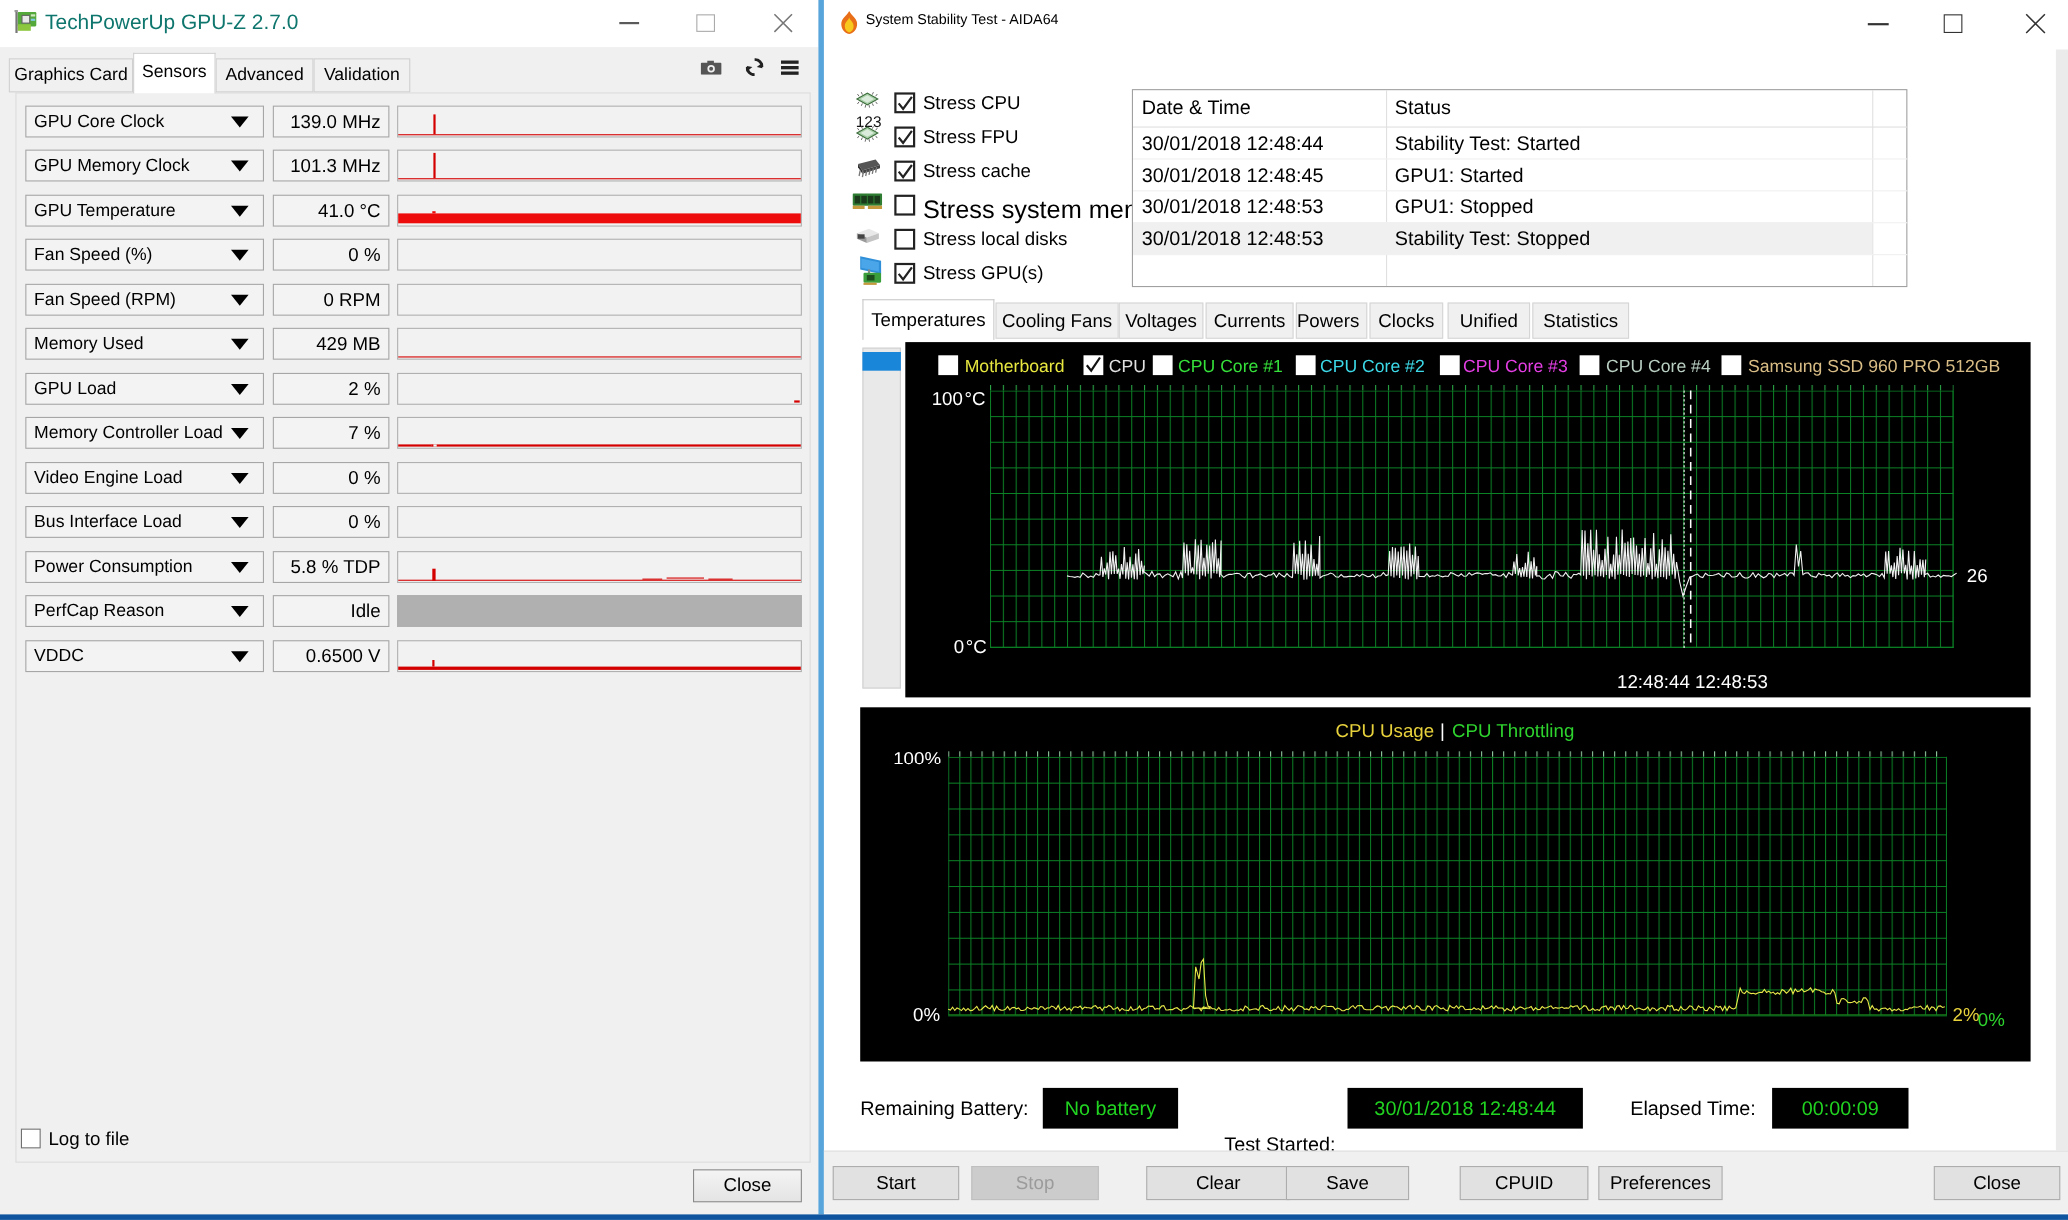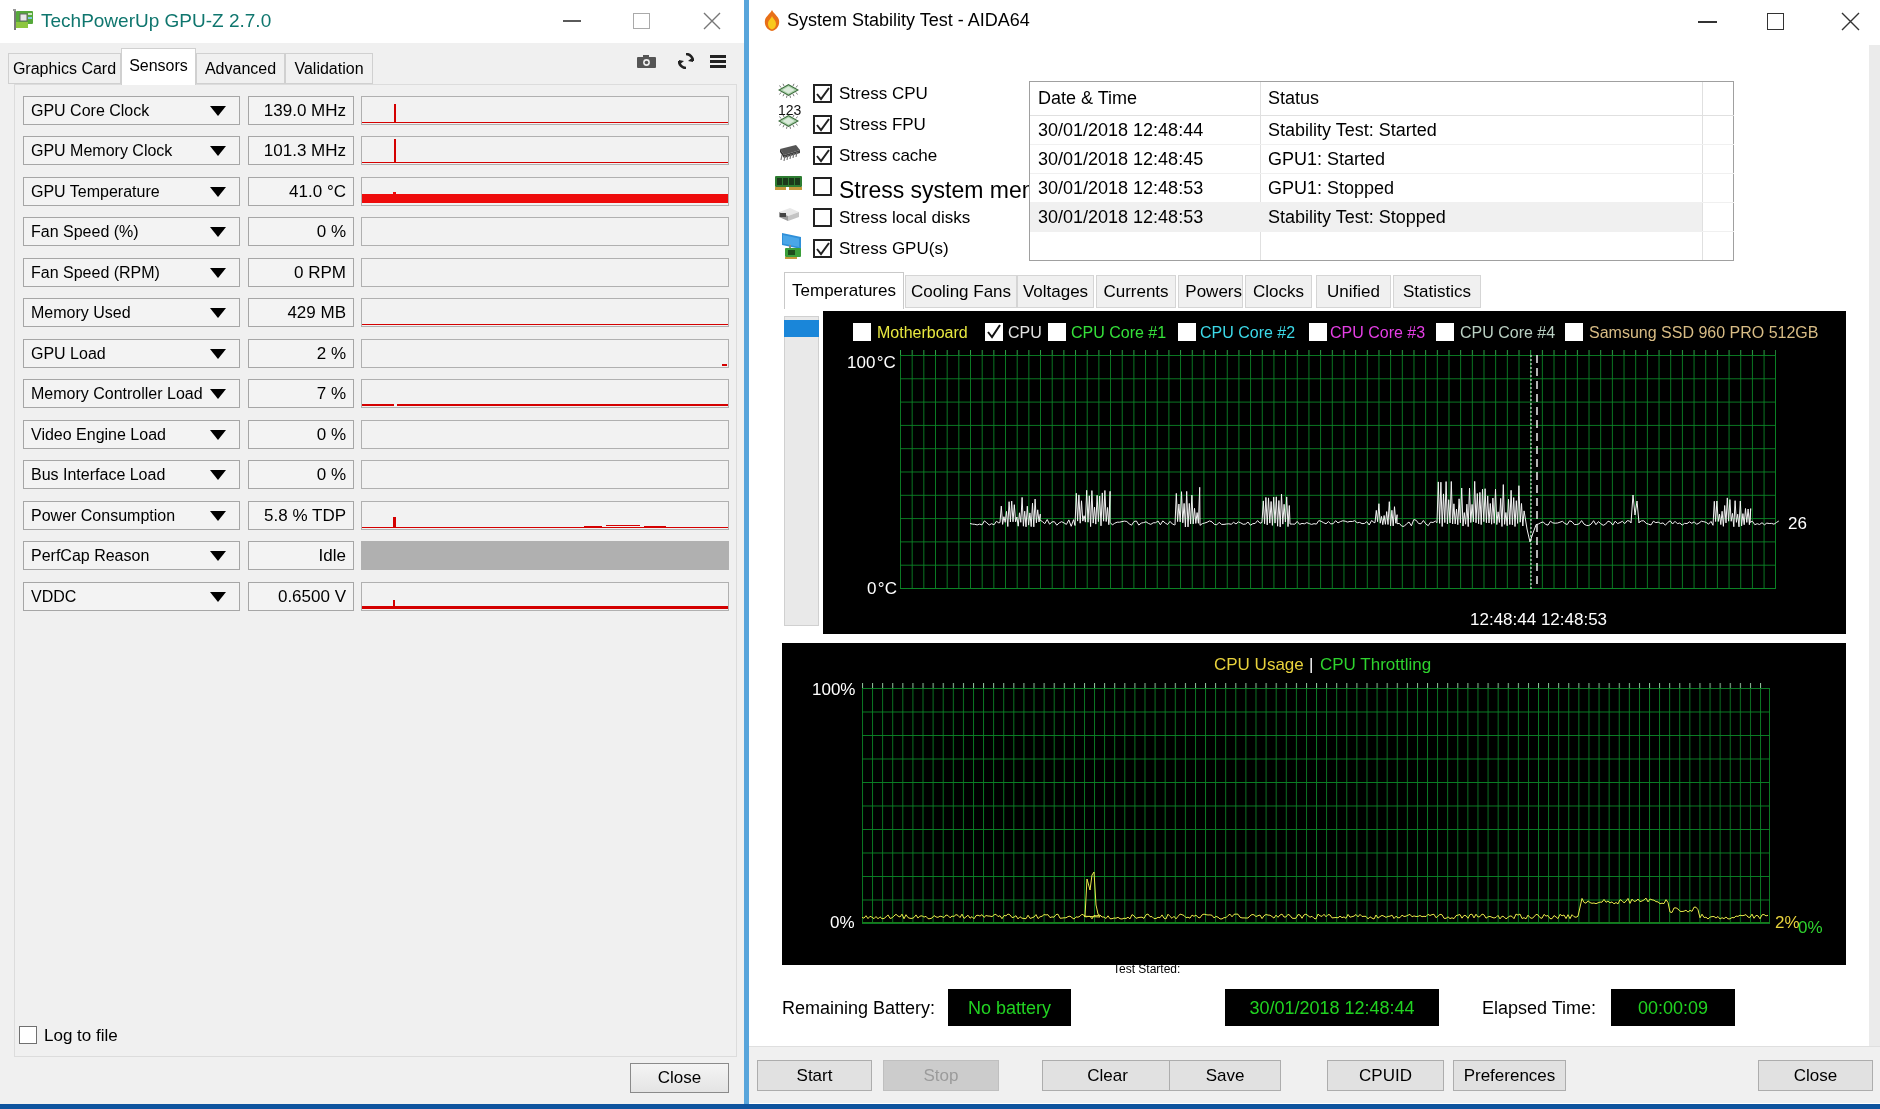--- a/index.html
+++ b/index.html
@@ -155,21 +155,21 @@
 
   <div class="abs" style="left:630px;top:1063px;width:99px;height:30px;background:linear-gradient(#f4f4f4,#e4e4e4);border:1px solid #8a8a8a;font-size:17px;line-height:28px;text-align:center">Close</div>
 </div>
 
 <div id="aida" class="abs">
 
   <svg class="abs" style="left:13px;top:10px" width="20" height="22" viewBox="0 0 20 22">
     <path d="M10 0 C8 4 4 6 3 10 C2 15 5 20 10 21 C15 20 18 15 17 10 C16 6 12 4 10 0 Z" fill="#e86f17"></path>
     <path d="M10 6 C9 9 6 10 6 14 C6 17 8 19 10 19.5 C12 19 14 17 14 14 C14 10 11 9 10 6 Z" fill="#f8c81c"></path>
   </svg>
-  <div class="abs" style="left:38px;top:10px;font-size:18px;color:#000">System Stability Test - AIDA64</div>
+  <div class="abs" style="left:38px;top:10px;font-size:13px;color:#000">System Stability Test - AIDA64</div>
   <div class="abs" style="left:949px;top:21px;width:19px;height:2px;background:#333"></div>
   <div class="abs" style="left:1018px;top:13px;width:17px;height:17px;border:1px solid #333"></div>
   <svg class="abs" style="left:1092px;top:12px" width="19" height="19" viewBox="0 0 19 19">
     <path d="M1 1 L18 18 M18 1 L1 18" stroke="#333" stroke-width="1.4" fill="none"></path>
   </svg>
 
   <svg class="abs" style="left:26px;top:82px" width="27" height="17" viewBox="0 0 27 17">
     <path d="M13.5 2 L24 8 L13.5 14 L3 8 Z" fill="#3a6b3a"></path>
     <path d="M13.5 3.2 L22 8 L13.5 12.8 L5 8 Z" fill="#a8cfa8"></path>
     <path d="M13.5 4.6 L19.5 8 L13.5 11.4 L7.5 8 Z" fill="#dcecdc"></path>
@@ -262,21 +262,21 @@
     <div class="abs" style="left:8px;top:96px;font-size:18px">30/01/2018 12:48:53</div>
     <div class="abs" style="left:238px;top:96px;font-size:18px">GPU1: Stopped</div>
     <div class="abs" style="left:8px;top:125px;font-size:18px">30/01/2018 12:48:53</div>
     <div class="abs" style="left:238px;top:125px;font-size:18px">Stability Test: Stopped</div>
   </div>
 
   <div class="abs" style="left:35px;top:272px;width:120px;height:37px;background:#fff;border:1px solid #c9c9c9;border-bottom:none;font-size:17px;text-align:center;line-height:35px;z-index:2">Temperatures</div>
   <div class="abs" style="left:156px;top:275px;width:112px;height:33px;background:#f0f0f0;border:1px solid #d5d5d5;font-size:17px;text-align:center;line-height:31px">Cooling Fans</div>
   <div class="abs" style="left:268px;top:275px;width:77px;height:33px;background:#f0f0f0;border:1px solid #d5d5d5;font-size:17px;text-align:center;line-height:31px">Voltages</div>
   <div class="abs" style="left:347px;top:275px;width:80px;height:33px;background:#f0f0f0;border:1px solid #d5d5d5;font-size:17px;text-align:center;line-height:31px">Currents</div>
-  <div class="abs" style="left:429px;top:275px;width:65px;height:33px;background:#f0f0f0;border:1px solid #d5d5d5;font-size:17px;text-align:right;line-height:31px">Powers</div>
+  <div class="abs" style="left:429px;top:275px;width:65px;height:33px;background:#f0f0f0;border:1px solid #d5d5d5;font-size:17px;text-align:left;line-height:31px">Powers</div>
   <div class="abs" style="left:496px;top:275px;width:67px;height:33px;background:#f0f0f0;border:1px solid #d5d5d5;font-size:17px;text-align:center;line-height:31px">Clocks</div>
   <div class="abs" style="left:567px;top:275px;width:75px;height:33px;background:#f0f0f0;border:1px solid #d5d5d5;font-size:17px;text-align:center;line-height:31px">Unified</div>
   <div class="abs" style="left:644px;top:275px;width:88px;height:33px;background:#f0f0f0;border:1px solid #d5d5d5;font-size:17px;text-align:center;line-height:31px">Statistics</div>
 
   <div class="abs" style="left:35px;top:316px;width:35px;height:310px;background:#e9e9e9;border:1px solid #d0d0d0"></div>
   <div class="abs" style="left:35px;top:320px;width:35px;height:17px;background:#1a86d9"></div>
 
   <div class="blackbox" style="left:74px;top:311px;width:1023px;height:323px"></div>
   <svg class="abs" style="left:74px;top:311px" width="1023" height="323" viewBox="0 0 1023 323">
       <g transform="translate(2,0)">
@@ -346,21 +346,21 @@
     <text x="981" y="285" font-size="17" fill="#e8d23c" font-family="Liberation Sans">2%</text>
     <text x="1004" y="290" font-size="17" fill="#2ed32e" font-family="Liberation Sans">0%</text>
       </g>
   </svg>
 
   <div class="abs" style="left:1120px;top:45px;width:11px;height:1001px;background:#ebebeb"></div>
 
   <div class="abs" style="left:33px;top:998px;font-size:18px">Remaining Battery:</div>
   <div class="blackbox" style="left:199px;top:989px;width:123px;height:37px"></div>
   <div class="abs" style="left:199px;top:998px;width:123px;text-align:center;font-size:18px;color:#21d321">No battery</div>
-  <div class="abs" style="left:364px;top:962px;font-size:12px">Test Started:</div>
+  <div class="abs" style="left:364px;top:1030px;font-size:18px">Test Started:</div>
   <div class="blackbox" style="left:476px;top:989px;width:214px;height:37px"></div>
   <div class="abs" style="left:476px;top:998px;width:214px;text-align:center;font-size:18px;color:#21d321">30/01/2018 12:48:44</div>
   <div class="abs" style="left:733px;top:998px;font-size:18px">Elapsed Time:</div>
   <div class="blackbox" style="left:862px;top:989px;width:124px;height:37px"></div>
   <div class="abs" style="left:862px;top:998px;width:124px;text-align:center;font-size:18px;color:#21d321">00:00:09</div>
 
   <div class="abs" style="left:0;top:1046px;width:1131px;height:57px;background:#f0f0f0;border-top:1px solid #dfdfdf"></div>
   <div class="btn" style="left:8px;top:1060px;width:115px">Start</div>
   <div class="btn" style="left:134px;top:1060px;width:116px;background:#cccccc;border-color:#bfbfbf;color:#9b9b9b">Stop</div>
   <div class="btn" style="left:293px;top:1060px;width:131px">Clear</div>

